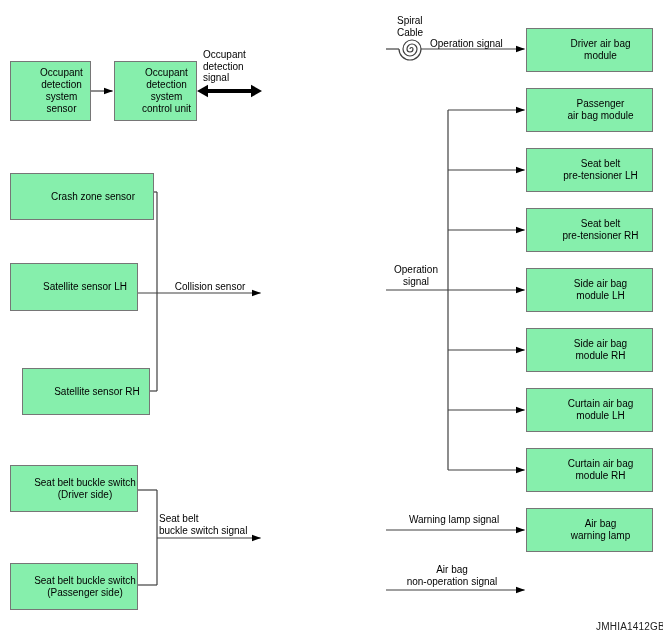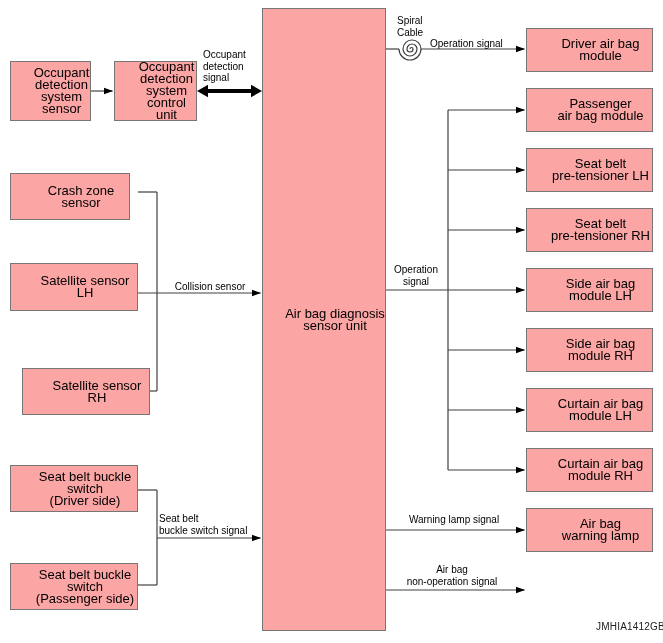--- a/index.html
+++ b/index.html
@@ -1,21 +1,21 @@
 <!DOCTYPE html>
 <html><head>
 <meta charset="utf-8">
 <style>
   html,body{margin:0;padding:0;background:#fff;}
   .diagram{position:relative;width:663px;height:643px;background:#fff;
     font-family:"Liberation Sans",sans-serif;color:#000;overflow:hidden;}
   .diagram svg{position:absolute;left:0;top:0;}
-  .box{position:absolute;box-sizing:border-box;border:1.5px solid #767676;background:#fca5a5;
+  .box{position:absolute;box-sizing:border-box;border:1.5px solid #767676;background:#86efac;
     display:flex;align-items:center;justify-content:center;text-align:center;
-    font-size:13px;line-height:12px;white-space:pre-line;padding-left:22px;}
+    font-size:10px;line-height:12px;white-space:pre-line;padding-left:22px;}
   .lbl{position:absolute;font-size:10px;line-height:11.5px;white-space:pre-line;}
   .c{text-align:center;}
   .wm{position:absolute;font-size:10px;letter-spacing:.2px;color:#222;}
 </style>
 </head>
 <body>
 
 <div class="diagram">
 
   <svg width="663" height="643" viewBox="0 0 663 643">
@@ -60,30 +60,28 @@
   </svg>
 
   <div class="box" style="left:10px;top:61px;width:81px;height:60px">Occupant
 detection
 system
 sensor</div>
   <div class="box" style="left:114px;top:61px;width:83px;height:60px">Occupant
 detection
 system
 control unit</div>
-  <div class="box" style="left:10px;top:173px;width:120px;height:47px">Crash zone sensor</div>
+  <div class="box" style="left:10px;top:173px;width:144px;height:47px">Crash zone sensor</div>
   <div class="box" style="left:10px;top:263px;width:128px;height:48px">Satellite sensor LH</div>
   <div class="box" style="left:22px;top:368px;width:128px;height:47px">Satellite sensor RH</div>
   <div class="box" style="left:10px;top:465px;width:128px;height:47px">Seat belt buckle switch
 (Driver side)</div>
   <div class="box" style="left:10px;top:563px;width:128px;height:47px">Seat belt buckle switch
 (Passenger side)</div>
 
-  <div class="box" style="left:262px;top:8px;width:124px;height:623px">Air bag diagnosis
-sensor unit</div>
 
   <div class="box" style="left:526px;top:28px;width:127px;height:44px">Driver air bag
 module</div>
   <div class="box" style="left:526px;top:88px;width:127px;height:44px">Passenger
 air bag module</div>
   <div class="box" style="left:526px;top:148px;width:127px;height:44px">Seat belt
 pre-tensioner LH</div>
   <div class="box" style="left:526px;top:208px;width:127px;height:44px">Seat belt
 pre-tensioner RH</div>
   <div class="box" style="left:526px;top:268px;width:127px;height:44px">Side air bag

